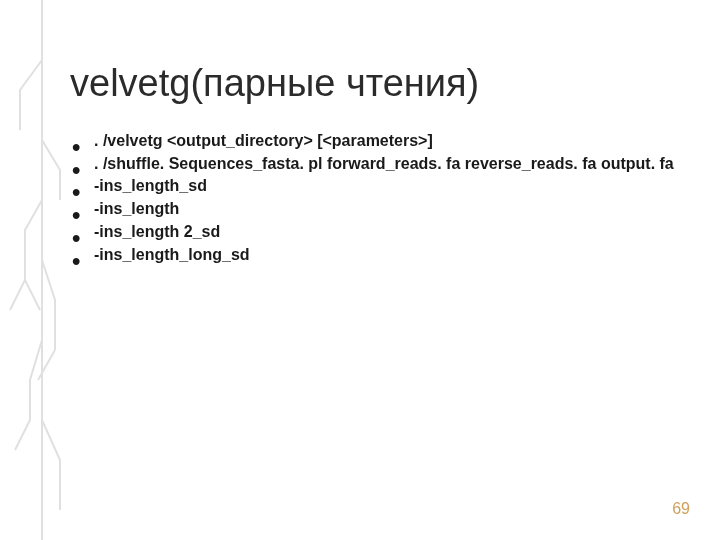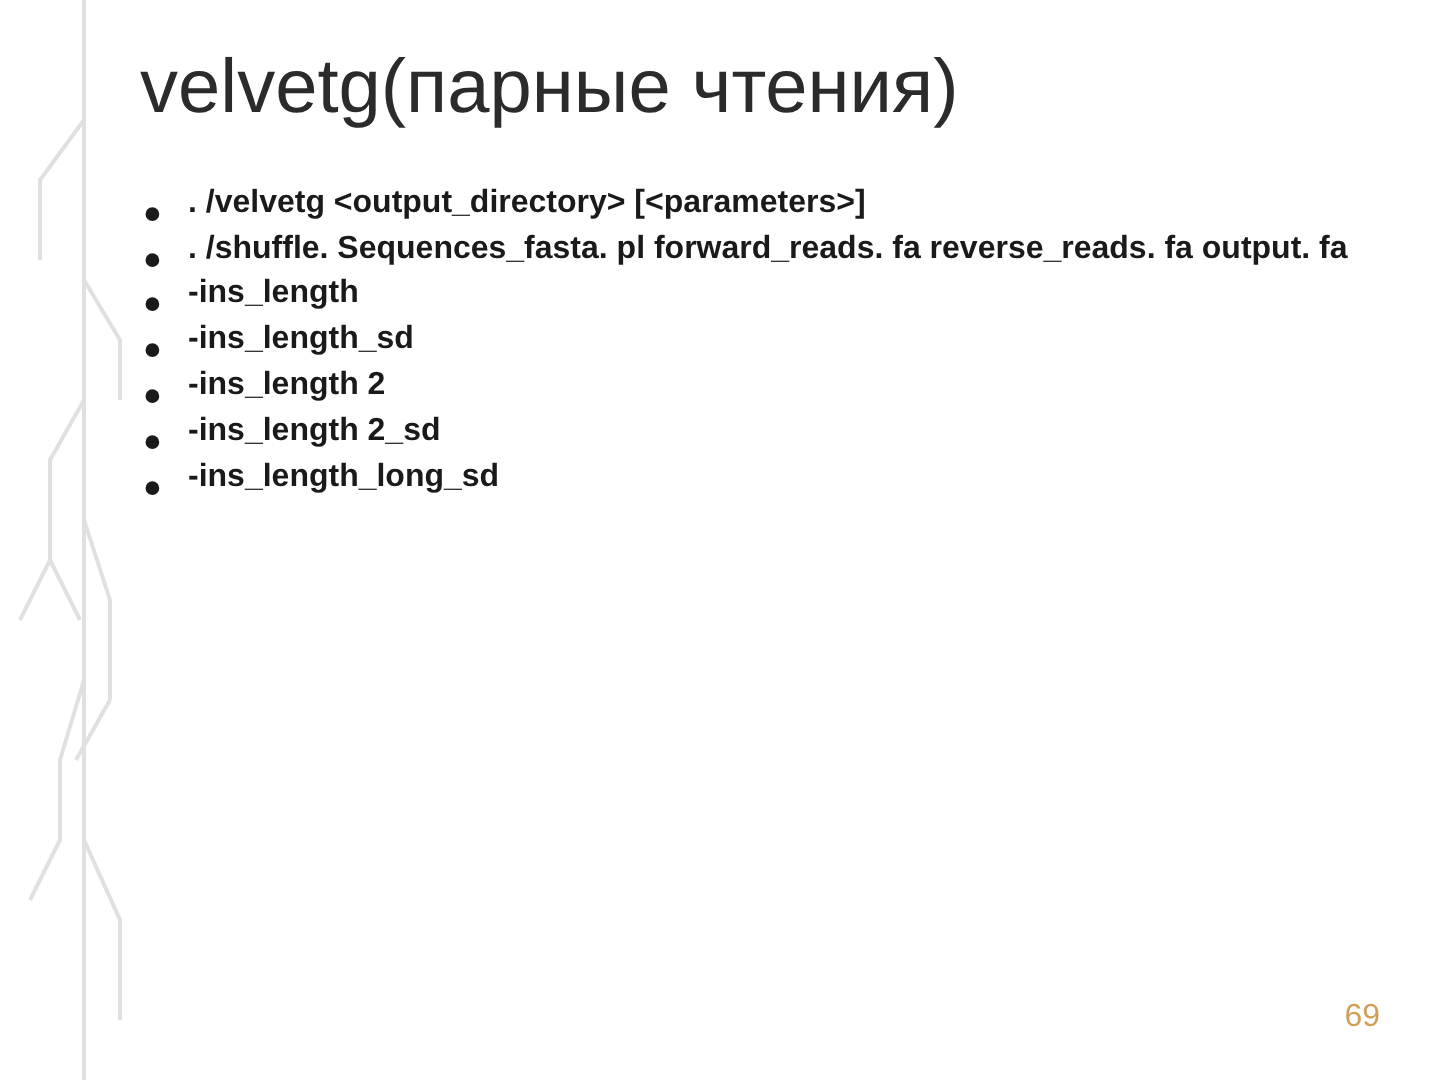--- a/index.html
+++ b/index.html
@@ -22,20 +22,21 @@
     height: 540px;
     padding: 24px 40px 24px 70px;
   }
   .title {
     font-size: 38px;
     font-weight: 400;
     color: #2b2b2b;
     letter-spacing: 0px;
     margin-bottom: 26px;
     line-height: 1.1;
+    margin-top: 39px;
   }
   ul.bullets {
     list-style: none;
     margin-left: 0;
   }
   ul.bullets li {
     position: relative;
     padding-left: 24px;
     font-size: 16px;
     line-height: 1.3;
@@ -78,21 +79,20 @@
     </g>
   </svg>
 </div>
 
 <div class="slide">
   <h1 class="title">velvetg(парные чтения)</h1>
 
   <ul class="bullets">
     <li>. /velvetg &lt;output_directory&gt; [&lt;parameters&gt;]</li>
     <li>. /shuffle. Sequences_fasta. pl forward_reads. fa reverse_reads. fa output. fa</li>
+    <li>-ins_length_sd</li>
     <li>-ins_length</li>
-    <li>-ins_length_sd</li>
-    <li>-ins_length 2</li>
     <li>-ins_length 2_sd</li>
     <li>-ins_length_long_sd</li>
   </ul>
 
   <div class="page-num">69</div>
 </div>
 
 </body></html>

